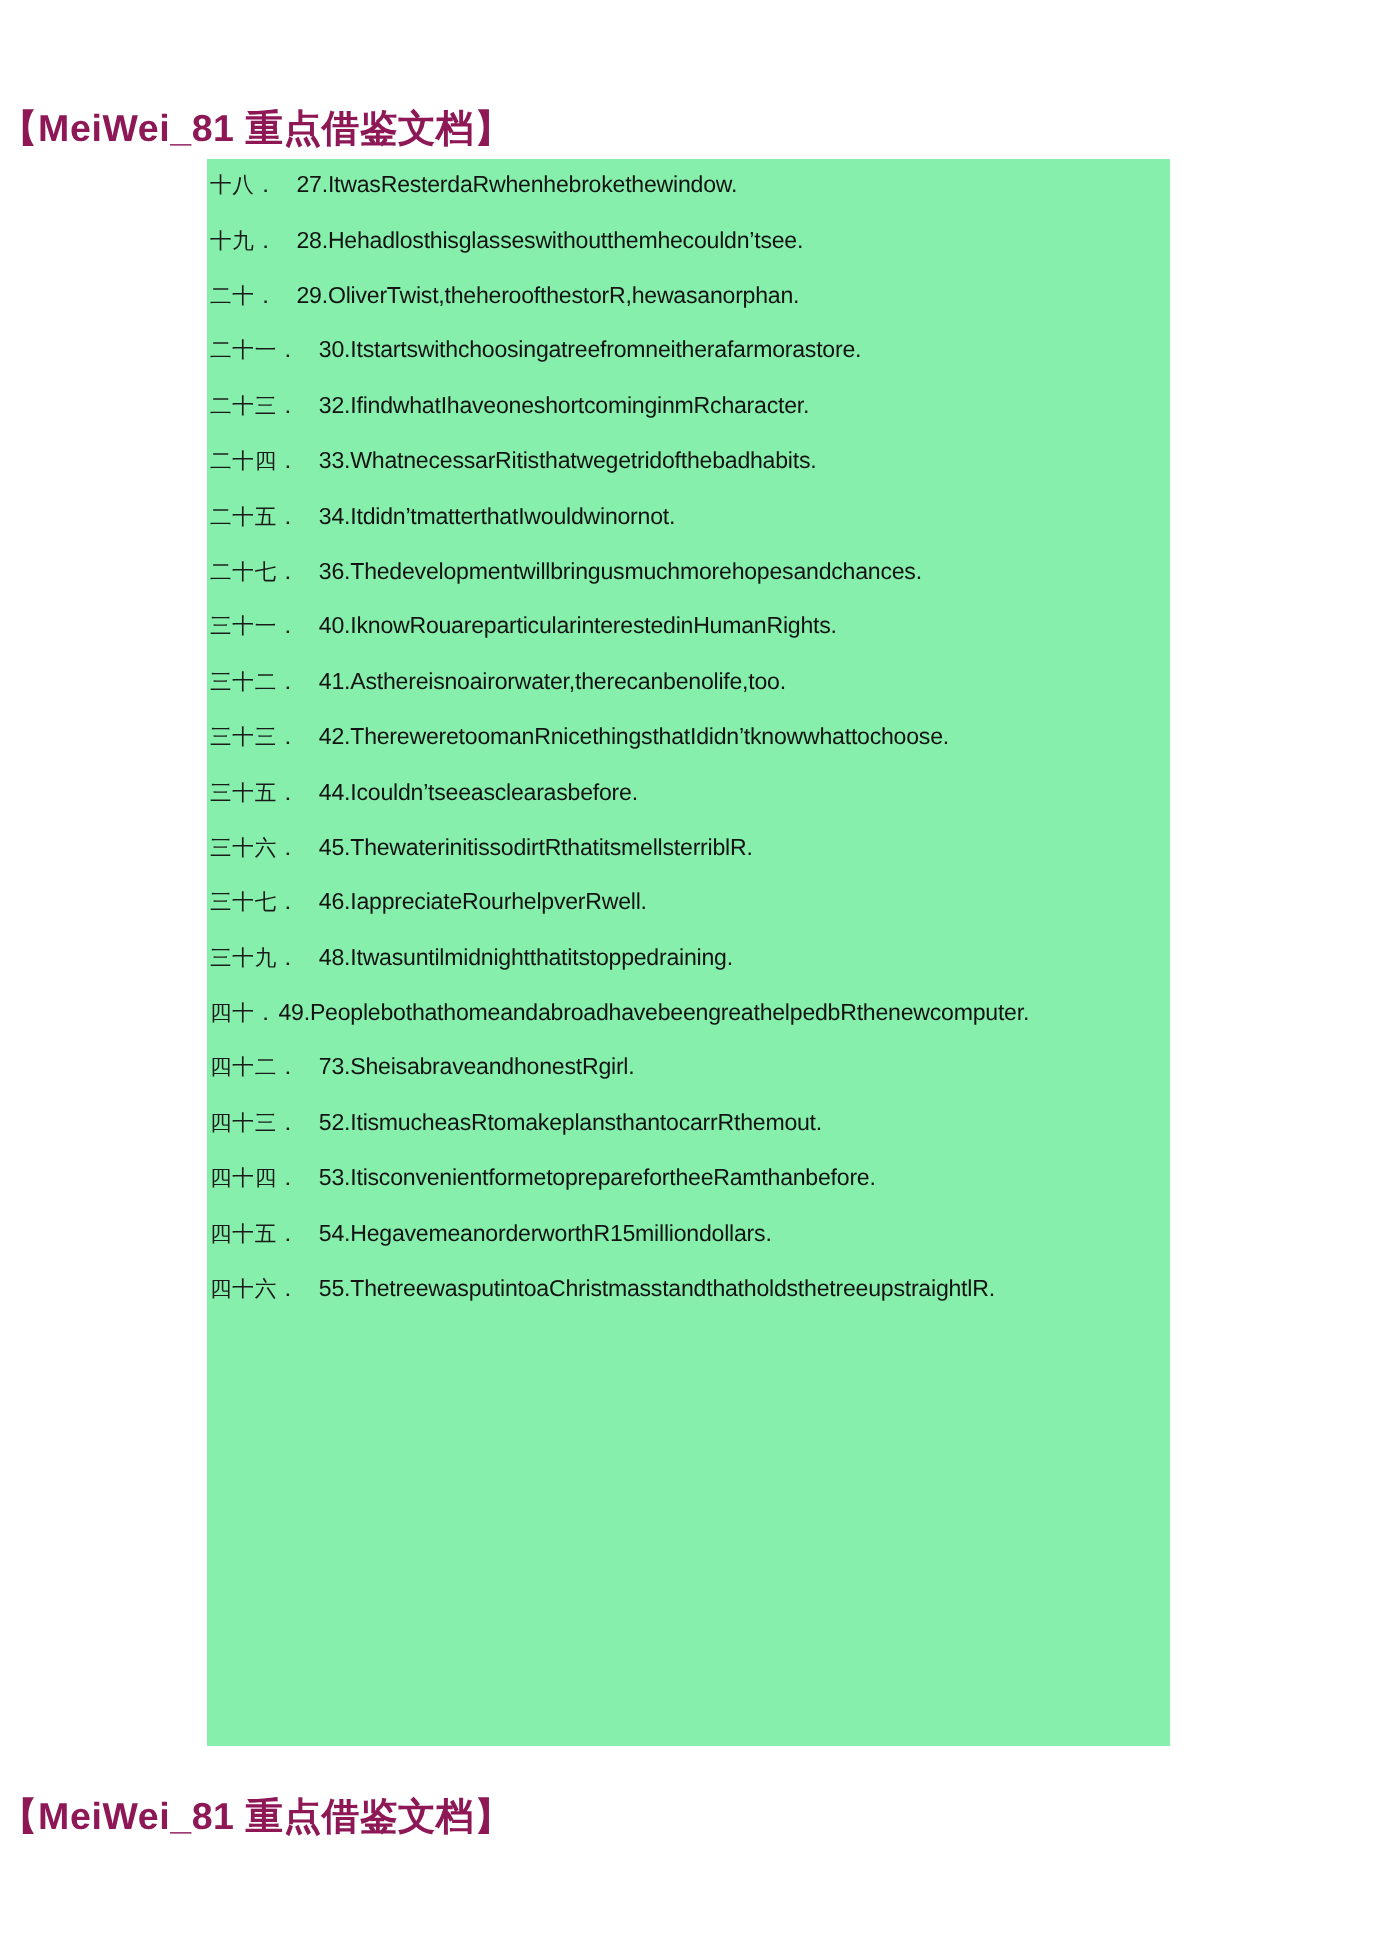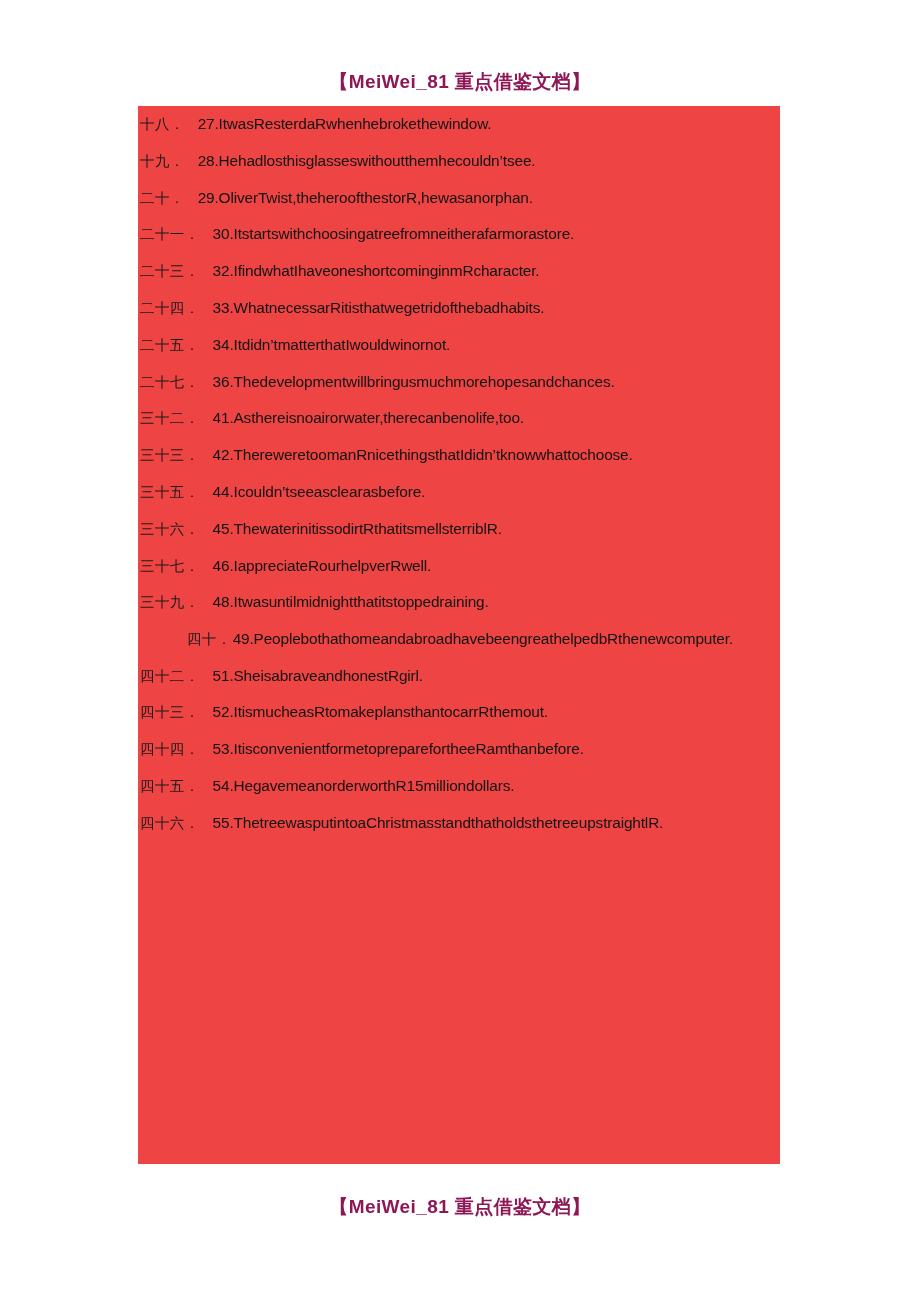--- a/index.html
+++ b/index.html
@@ -24,39 +24,39 @@
     width: 920px;
     height: 1302px;
     background: #ffffff;
   }
 
   
   .watermark {
     position: absolute;
     left: 0;
     width: 920px;
-    text-align: center;
+    text-align: left;
     font-family: "Liberation Sans", "DejaVu Sans", sans-serif;
-    font-size: 19px;
+    font-size: 25px;
     font-weight: bold;
     letter-spacing: 0.4px;
     color: #8e1756;
     white-space: nowrap;
   }
   .watermark-top { top: 69px; }
   .watermark-bottom { top: 1194px; }
 
   
   .content-block {
     position: absolute;
     left: 138px;
     top: 106px;
     width: 642px;
     min-height: 1058px;
-    background: #ef4444;
+    background: #86efac;
     padding: 0;
     box-sizing: border-box;
   }
 
   .line {
     display: block;
     font-size: 15.2px;
     line-height: 35.8px;
     color: #131313;
     white-space: nowrap;
@@ -85,47 +85,47 @@
     font-family: "Liberation Sans", "DejaVu Sans", sans-serif;
     font-size: 15.4px;
     letter-spacing: -0.15px;
   }
 
   
   .line.wrap {
     white-space: normal;
     word-break: break-all;
     line-height: 35.4px;
-    text-align: center;
   }
 </style>
 </head>
 <body>
 
 <div class="page">
 
   <div class="watermark watermark-top">【MeiWei_81 重点借鉴文档】</div>
 
   <div class="content-block" id="content-block">
       <div class="line"><span class="cn-num">十八．</span><span class="sep"></span><span class="sentence">27.ItwasResterdaRwhenhebrokethewindow.</span></div>
       <div class="line"><span class="cn-num">十九．</span><span class="sep"></span><span class="sentence">28.Hehadlosthisglasseswithoutthemhecouldn’tsee.</span></div>
       <div class="line"><span class="cn-num">二十．</span><span class="sep"></span><span class="sentence">29.OliverTwist,theheroofthestorR,hewasanorphan.</span></div>
       <div class="line"><span class="cn-num">二十一．</span><span class="sep"></span><span class="sentence">30.Itstartswithchoosingatreefromneitherafarmorastore.</span></div>
       <div class="line"><span class="cn-num">二十三．</span><span class="sep"></span><span class="sentence">32.IfindwhatIhaveoneshortcominginmRcharacter.</span></div>
       <div class="line"><span class="cn-num">二十四．</span><span class="sep"></span><span class="sentence">33.WhatnecessarRitisthatwegetridofthebadhabits.</span></div>
       <div class="line"><span class="cn-num">二十五．</span><span class="sep"></span><span class="sentence">34.Itdidn’tmatterthatIwouldwinornot.</span></div>
       <div class="line"><span class="cn-num">二十七．</span><span class="sep"></span><span class="sentence">36.Thedevelopmentwillbringusmuchmorehopesandchances.</span></div>
+      <div class="line"><span class="cn-num">三十一．</span><span class="sep"></span><span class="sentence">40.IknowRouareparticularinterestedinHumanRights.</span></div>
       <div class="line"><span class="cn-num">三十二．</span><span class="sep"></span><span class="sentence">41.Asthereisnoairorwater,therecanbenolife,too.</span></div>
       <div class="line"><span class="cn-num">三十三．</span><span class="sep"></span><span class="sentence">42.ThereweretoomanRnicethingsthatIdidn’tknowwhattochoose.</span></div>
       <div class="line"><span class="cn-num">三十五．</span><span class="sep"></span><span class="sentence">44.Icouldn’tseeasclearasbefore.</span></div>
       <div class="line"><span class="cn-num">三十六．</span><span class="sep"></span><span class="sentence">45.ThewaterinitissodirtRthatitsmellsterriblR.</span></div>
       <div class="line"><span class="cn-num">三十七．</span><span class="sep"></span><span class="sentence">46.IappreciateRourhelpverRwell.</span></div>
       <div class="line"><span class="cn-num">三十九．</span><span class="sep"></span><span class="sentence">48.Itwasuntilmidnightthatitstoppedraining.</span></div>
       <div class="line wrap"><span class="cn-num">四十．</span><span class="sep-tight"></span><span class="sentence">49.PeoplebothathomeandabroadhavebeengreathelpedbRthenewcomputer.</span></div>
-      <div class="line"><span class="cn-num">四十二．</span><span class="sep"></span><span class="sentence">51.SheisabraveandhonestRgirl.</span></div>
+      <div class="line"><span class="cn-num">四十二．</span><span class="sep"></span><span class="sentence">73.SheisabraveandhonestRgirl.</span></div>
       <div class="line"><span class="cn-num">四十三．</span><span class="sep"></span><span class="sentence">52.ItismucheasRtomakeplansthantocarrRthemout.</span></div>
       <div class="line"><span class="cn-num">四十四．</span><span class="sep"></span><span class="sentence">53.ItisconvenientformetopreparefortheeRamthanbefore.</span></div>
       <div class="line"><span class="cn-num">四十五．</span><span class="sep"></span><span class="sentence">54.HegavemeanorderworthR15milliondollars.</span></div>
       <div class="line"><span class="cn-num">四十六．</span><span class="sep"></span><span class="sentence">55.ThetreewasputintoaChristmasstandthatholdsthetreeupstraightlR.</span></div>
     </div>
 
   <div class="watermark watermark-bottom">【MeiWei_81 重点借鉴文档】</div>
 
 </div>
 

